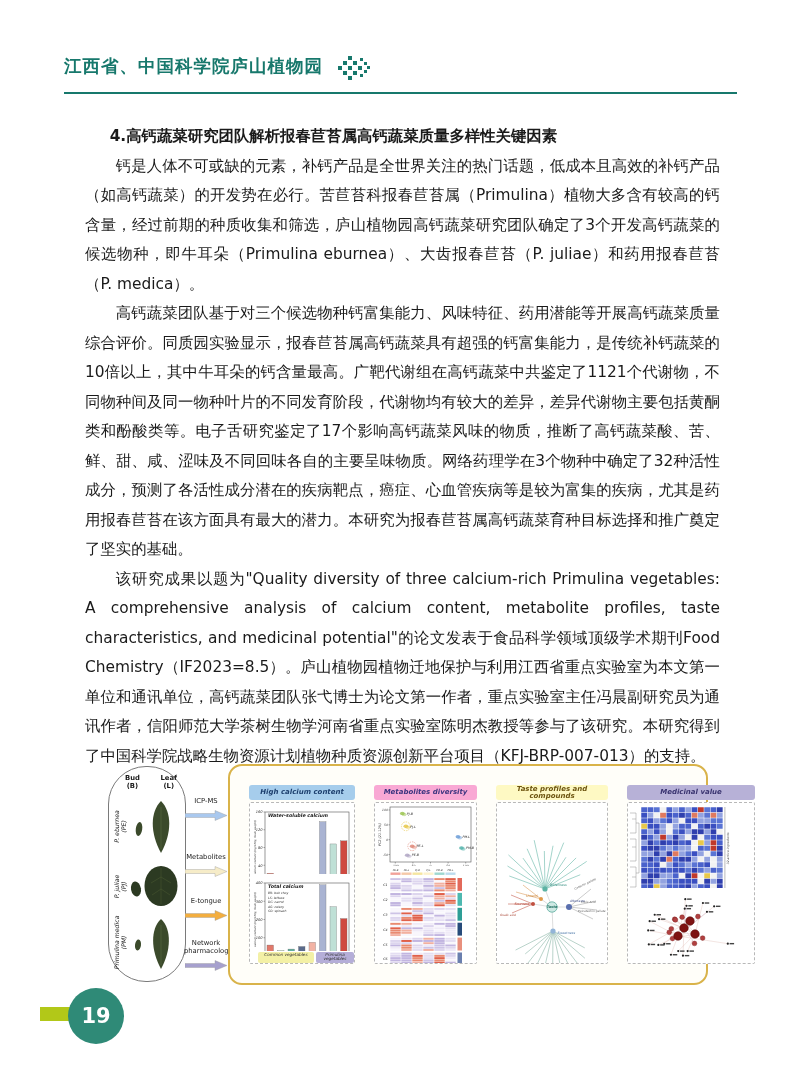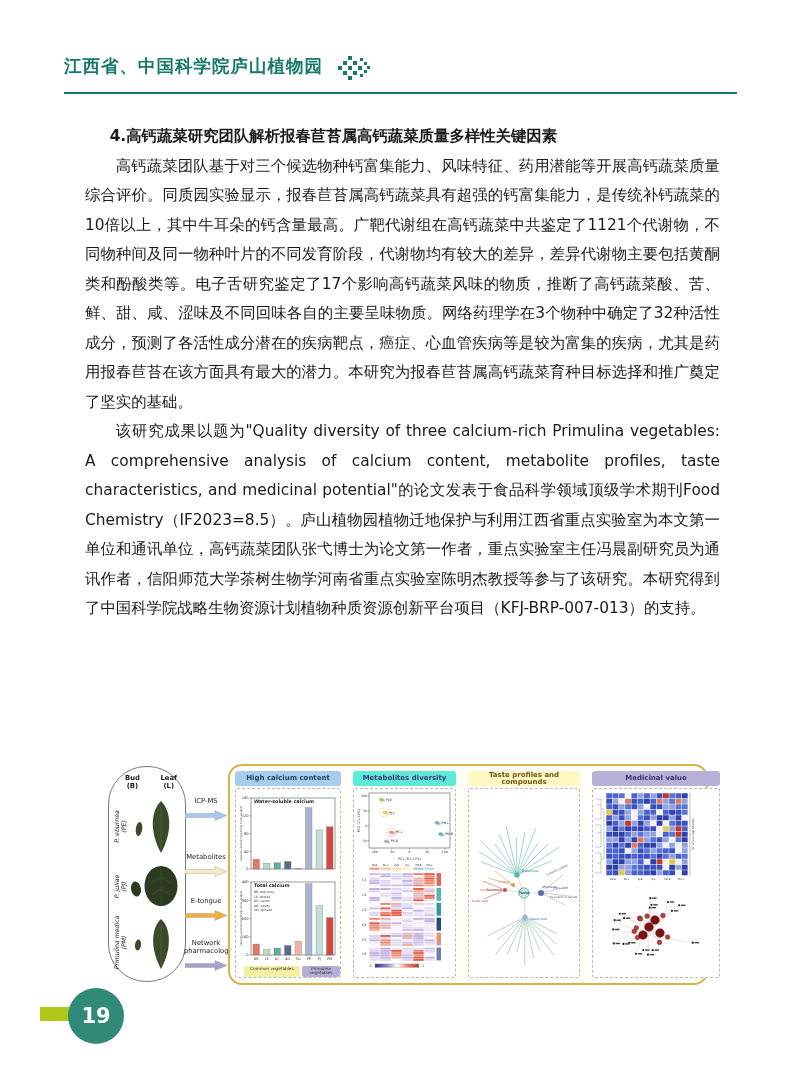--- a/index.html
+++ b/index.html
@@ -23,21 +23,21 @@
         font-size:6.8px;font-weight:bold;text-align:center;line-height:1.2;}
   .pre{white-space:pre-line;}
   .sp{position:absolute;left:-24px;width:70px;text-align:center;font-size:6.2px;font-style:italic;
         line-height:1.2;transform:rotate(-90deg);white-space:pre-line;}
   .leaves{position:absolute;right:0;top:0;}
   .methods{position:absolute;left:112px;top:0;width:44px;height:222px;}
   .method{position:absolute;left:0;width:44px;text-align:center;}
   .method .mlabel{font-size:6.8px;line-height:1.15;display:block;white-space:pre-line;color:#222;}
   .gold{position:absolute;left:156px;top:2px;width:480px;height:221px;box-sizing:border-box;
         border:2.5px solid #d9b34a;border-radius:14px;background:#fffef9;
-        display:flex;gap:12px;padding:5px;}
+        display:flex;gap:19px;padding:19px;font-style:italic;}
   .col{display:flex;flex-direction:column;gap:2px;}
   .col.c1{flex:0 0 106px;} .col.c2{flex:0 0 103px;} .col.c3{flex:0 0 112px;} .col.c4{flex:1;}
   .col-head{height:15px;border-radius:3px;font-size:7px;font-weight:bold;display:flex;
         align-items:center;justify-content:center;text-align:center;line-height:1;}
   .col-body{flex:1;border:1px dashed #b8b8b8;border-radius:2px;background:#fff;
         display:flex;flex-direction:column;align-items:center;overflow:hidden;}
   .grp-row{display:flex;gap:2px;margin-top:1px;margin-left:8px;}
   .grp{font-size:4.2px;padding:1px 2px;border-radius:2px;color:#333;text-align:center;line-height:1.1;}
   
   .lime-bar{position:absolute;left:40px;top:1007px;width:50px;height:14px;background:#b2c818;}
@@ -67,20 +67,21 @@
         <rect x="26" y="6" width="3" height="3"></rect>
       <rect x="29" y="10" width="3" height="3"></rect>
         <rect x="26" y="14" width="3" height="3"></rect>
       <rect x="22" y="18" width="3" height="3"></rect>
     </g>
   </svg>
   <div class="header-rule"></div>
 
   <div class="article">
     <p class="heading">4.高钙蔬菜研究团队解析报春苣苔属高钙蔬菜质量多样性关键因素</p>
+    <p>钙是人体不可或缺的元素，补钙产品是全世界关注的热门话题，低成本且高效的补钙产品（如高钙蔬菜）的开发势在必行。苦苣苔科报春苣苔属（Primulina）植物大多含有较高的钙含量，经过前期的种质收集和筛选，庐山植物园高钙蔬菜研究团队确定了3个开发高钙蔬菜的候选物种，即牛耳朵（Primulina eburnea）、大齿报春苣苔（P. juliae）和药用报春苣苔（P. medica）。</p>
     <p>高钙蔬菜团队基于对三个候选物种钙富集能力、风味特征、药用潜能等开展高钙蔬菜质量综合评价。同质园实验显示，报春苣苔属高钙蔬菜具有超强的钙富集能力，是传统补钙蔬菜的10倍以上，其中牛耳朵的钙含量最高。广靶代谢组在高钙蔬菜中共鉴定了1121个代谢物，不同物种间及同一物种叶片的不同发育阶段，代谢物均有较大的差异，差异代谢物主要包括黄酮类和酚酸类等。电子舌研究鉴定了17个影响高钙蔬菜风味的物质，推断了高钙蔬菜酸、苦、鲜、甜、咸、涩味及不同回味各自的主要呈味物质。网络药理学在3个物种中确定了32种活性成分，预测了各活性成分潜在的疾病靶点，癌症、心血管疾病等是较为富集的疾病，尤其是药用报春苣苔在该方面具有最大的潜力。本研究为报春苣苔属高钙蔬菜育种目标选择和推广奠定了坚实的基础。</p>
     <p>该研究成果以题为"Quality diversity of three calcium-rich Primulina vegetables: A comprehensive analysis of calcium content, metabolite profiles, taste characteristics, and medicinal potential"的论文发表于食品科学领域顶级学术期刊Food Chemistry（IF2023=8.5）。庐山植物园植物迁地保护与利用江西省重点实验室为本文第一单位和通讯单位，高钙蔬菜团队张弋博士为论文第一作者，重点实验室主任冯晨副研究员为通讯作者，信阳师范大学茶树生物学河南省重点实验室陈明杰教授等参与了该研究。本研究得到了中国科学院战略生物资源计划植物种质资源创新平台项目（KFJ-BRP-007-013）的支持。</p>
   </div>
 
   <div class="figure">
 
     <div class="capsule">
       <div class="cap-heads">
         <span class="pre">Bud
 (B)</span>
@@ -200,21 +201,21 @@
             </svg>
           <div class="grp-row">
             <span class="grp pre" id="grp0" style="width: 52px; background: rgb(243, 240, 166);">Common vegetables</span>
             <span class="grp pre" id="grp1" style="width: 34px; background: rgb(181, 174, 216);">Primulina
 vegetables</span>
           </div>
         </div>
       </div>
 
       <div class="col c2">
-        <div class="col-head" id="head-metabolites" style="background: #5eead4; color: rgb(61, 53, 128);">Metabolites diversity</div>
+        <div class="col-head" id="head-metabolites" style="background: #f9a8d4; color: rgb(61, 53, 128);">Metabolites diversity</div>
         <div class="col-body">
           <svg id="pca" width="98" height="72">
               <rect x="13" y="4" width="81" height="55" fill="none" stroke="#555" stroke-width="0.6"></rect>
               <line x1="18.282608695652172" y1="59" x2="18.282608695652172" y2="60.5" stroke="#555" stroke-width="0.5"></line>
               <text x="18.282608695652172" y="63.6" font-size="3" text-anchor="middle" fill="#333">-100</text>
               <line x1="35.891304347826086" y1="59" x2="35.891304347826086" y2="60.5" stroke="#555" stroke-width="0.5"></line>
               <text x="35.891304347826086" y="63.6" font-size="3" text-anchor="middle" fill="#333">-50</text>
               <line x1="53.5" y1="59" x2="53.5" y2="60.5" stroke="#555" stroke-width="0.5"></line>
               <text x="53.5" y="63.6" font-size="3" text-anchor="middle" fill="#333">0</text>
               <line x1="71.1086956521739" y1="59" x2="71.1086956521739" y2="60.5" stroke="#555" stroke-width="0.5"></line>

